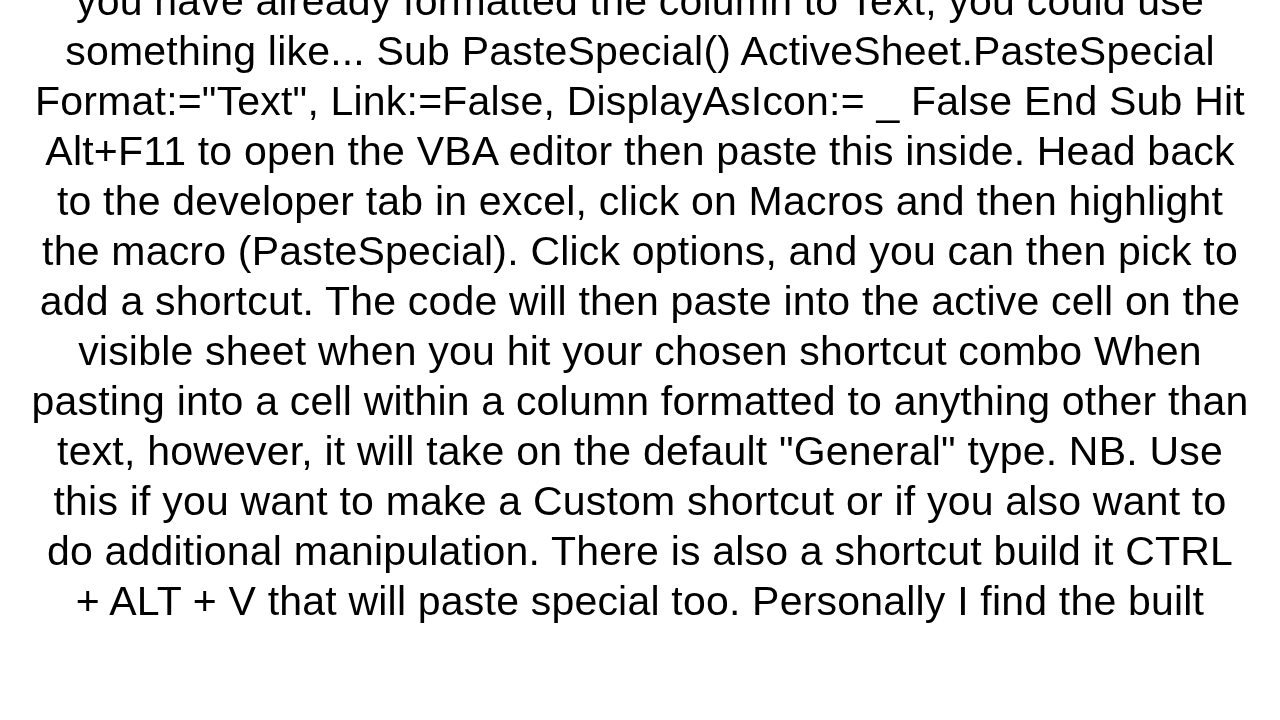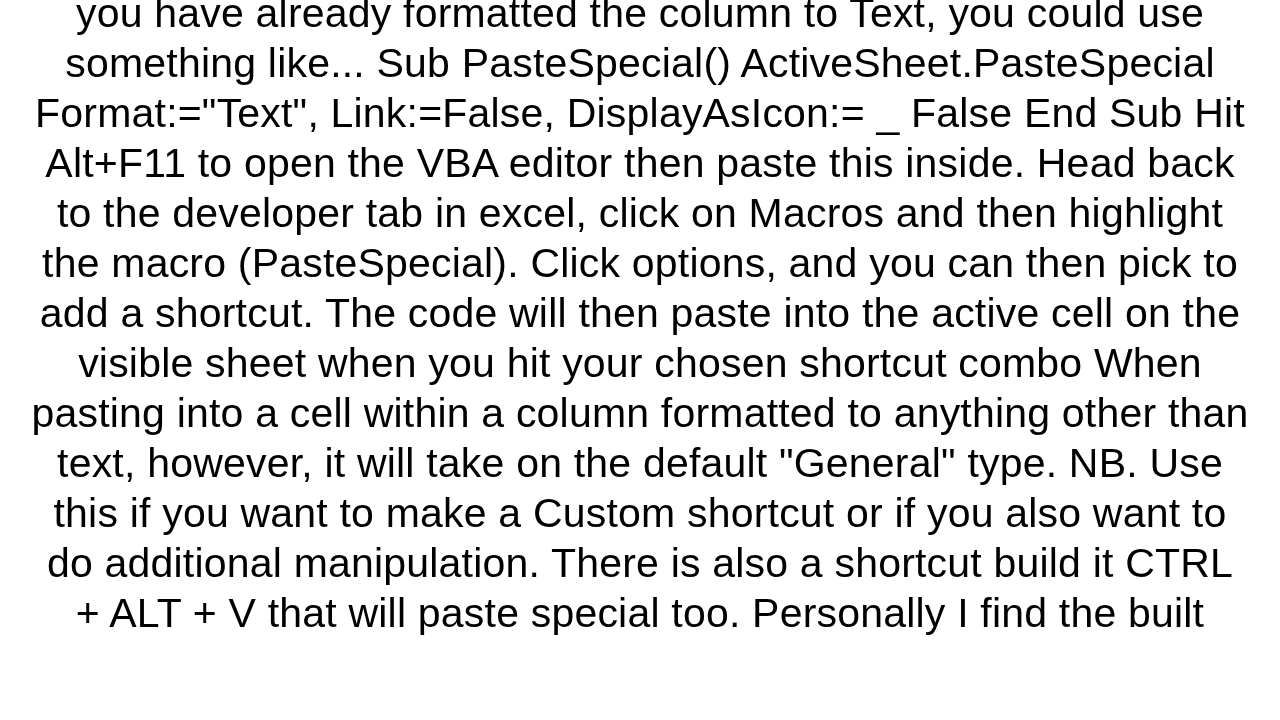--- a/index.html
+++ b/index.html
@@ -3,21 +3,21 @@
   <meta charset="utf-8">
   <style>
     * { margin: 0; padding: 0; box-sizing: border-box; }
     html, body { width: 1280px; height: 720px; overflow: hidden; background: #fff; }
     .page {
       width: 1280px;
       height: 720px;
       display: flex;
       align-items: flex-start;
       justify-content: center;
-      padding: 12px 30px;
+      padding: 0 30px;
     }
     .content {
       font-family: Arial, Helvetica, sans-serif;
       font-size: 41px;
       line-height: 1.22;
       color: #000;
       text-align: center;
       max-width: 1220px;
       letter-spacing: 0.2px;
       position: relative;

